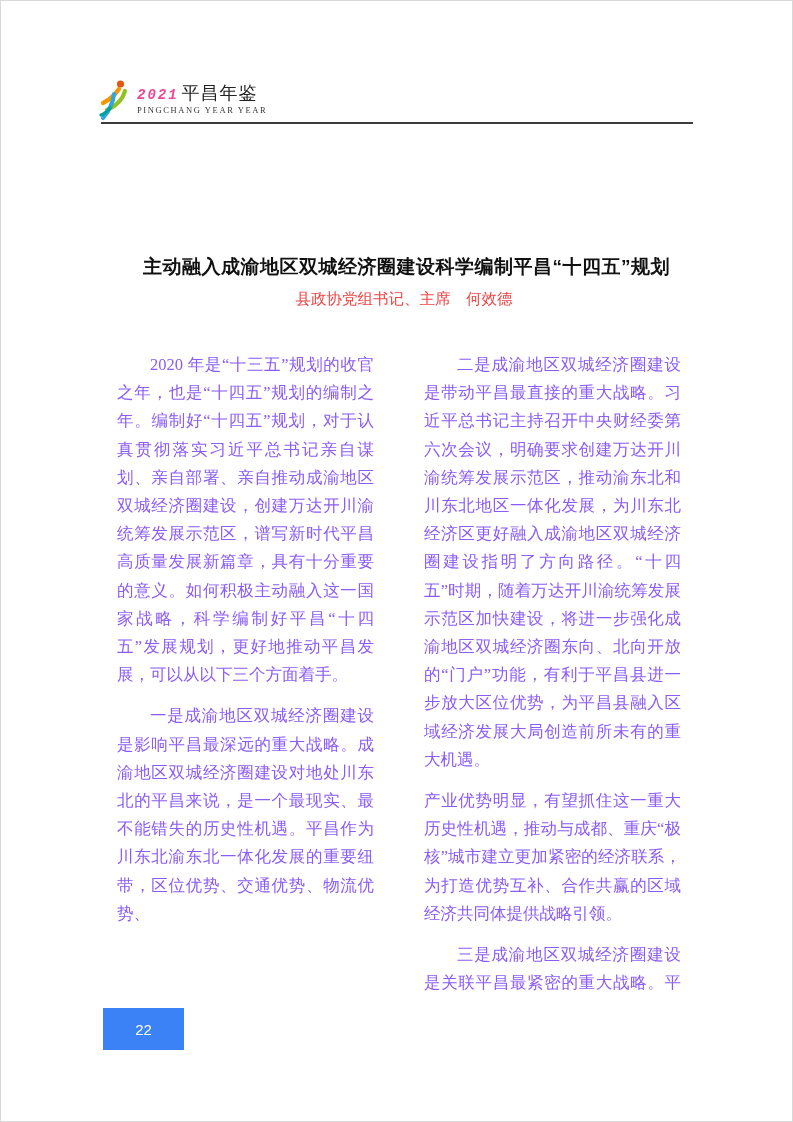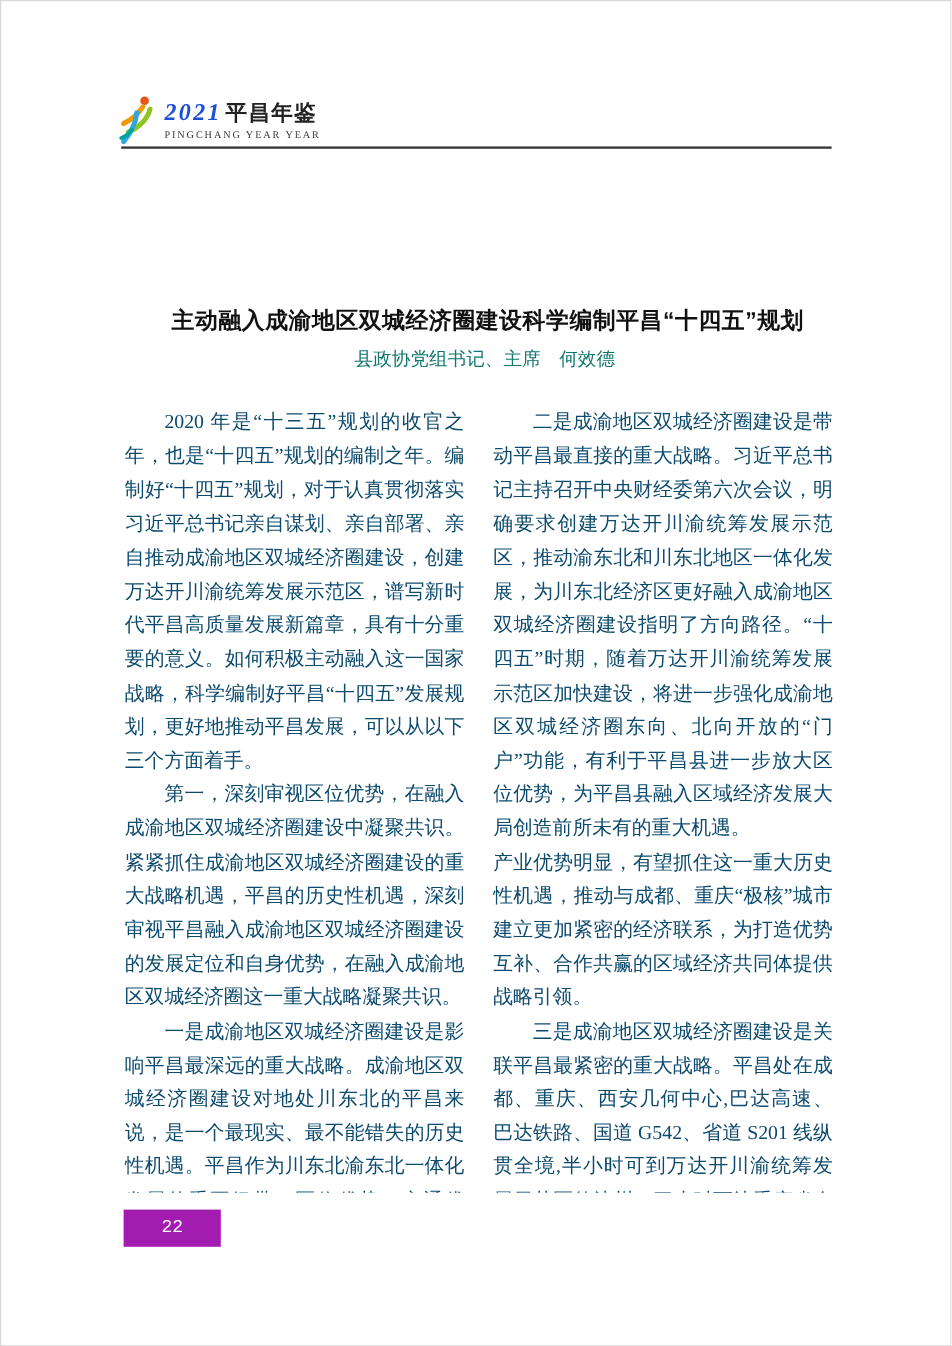--- a/index.html
+++ b/index.html
@@ -30,30 +30,30 @@
   }
   .logo-icon { width: 32px; height: 44px; display: block; }
   .logo-text { padding-top: 6px; }
   .logo-main {
     display: flex;
     align-items: baseline;
     gap: 3px;
     line-height: 1;
   }
   .logo-year {
-    font-family: Liberation Serif, serif;
+    font-family: Liberation Mono, monospace;
     font-style: italic;
     font-weight: 700;
-    font-size: 20px;
+    font-size: 14px;
     letter-spacing: 2px;
-    color: #1d4ed8;
+    color: #ec4899;
   }
   .logo-cn {
     font-size: 18px;
-    font-weight: 700;
+    font-weight: 400;
     letter-spacing: 1px;
     color: #222222;
     text-align: right;
   }
   .logo-en {
     margin-top: 3px;
     font-size: 8.5px;
     letter-spacing: 1.6px;
     color: #3a3a3a;
     white-space: nowrap;
@@ -82,61 +82,61 @@
     color: #111111;
     padding-left: 20px;
   }
   .byline {
     position: absolute;
     left: 0;
     right: 0;
     top: 288px;
     text-align: center;
     font-size: 15.5px;
-    color: #0f766e;
+    color: #ef4444;
     padding-left: 15px;
   }
   .columns {
     position: absolute;
     left: 103px;
     top: 337px;
     width: 590px;
     height: 656px;
     display: flex;
     gap: 24px;
     overflow: hidden;
   }
   .col {
     width: 283px;
     height: 100%;
     overflow: hidden;
   }
   .para {
-    margin: 0;
+    margin: 13px;
     font-size: 16.5px;
     line-height: 28.2px;
     text-align: justify;
     text-indent: 2em;
-    color: #0c4a6e;
+    color: #8b5cf6;
   }
   .para.no-indent { text-indent: 0; }
 
   
   .page-num {
     position: absolute;
     left: 102px;
     top: 1007px;
     width: 81px;
-    height: 31px;
-    background: #a21caf;
+    height: 42px;
+    background: #3b82f6;
     color: #ffffff;
     display: flex;
     align-items: center;
     justify-content: center;
-    font-family: Liberation Mono, monospace;
+    font-family: Liberation Sans, sans-serif;
     font-size: 15px;
   }
 </style>
 </head>
 <body>
 
 <div class="page">
 
   <header>
     <div class="logo">
@@ -158,21 +158,20 @@
     <div class="header-rule"></div>
   </header>
 
   <main>
     <h1 class="title">主动融入成渝地区双城经济圈建设科学编制平昌“十四五”规划</h1>
     <div class="byline">县政协党组书记、主席　何效德</div>
 
     <div class="columns">
       <div class="col">
         <p class="para">2020 年是“十三五”规划的收官之年，也是“十四五”规划的编制之年。编制好“十四五”规划，对于认真贯彻落实习近平总书记亲自谋划、亲自部署、亲自推动成渝地区双城经济圈建设，创建万达开川渝统筹发展示范区，谱写新时代平昌高质量发展新篇章，具有十分重要的意义。如何积极主动融入这一国家战略，科学编制好平昌“十四五”发展规划，更好地推动平昌发展，可以从以下三个方面着手。</p>
-        <p class="para">第一，深刻审视区位优势，在融入成渝地区双城经济圈建设中凝聚共识。紧紧抓住成渝地区双城经济圈建设的重大战略机遇，平昌的历史性机遇，深刻审视平昌融入成渝地区双城经济圈建设的发展定位和自身优势，在融入成渝地区双城经济圈这一重大战略凝聚共识。</p>
         <p class="para">一是成渝地区双城经济圈建设是影响平昌最深远的重大战略。成渝地区双城经济圈建设对地处川东北的平昌来说，是一个最现实、最不能错失的历史性机遇。平昌作为川东北渝东北一体化发展的重要纽带，区位优势、交通优势、物流优势、</p>
       </div>
       <div class="col">
         <p class="para">二是成渝地区双城经济圈建设是带动平昌最直接的重大战略。习近平总书记主持召开中央财经委第六次会议，明确要求创建万达开川渝统筹发展示范区，推动渝东北和川东北地区一体化发展，为川东北经济区更好融入成渝地区双城经济圈建设指明了方向路径。“十四五”时期，随着万达开川渝统筹发展示范区加快建设，将进一步强化成渝地区双城经济圈东向、北向开放的“门户”功能，有利于平昌县进一步放大区位优势，为平昌县融入区域经济发展大局创造前所未有的重大机遇。</p>
         <p class="para no-indent">产业优势明显，有望抓住这一重大历史性机遇，推动与成都、重庆“极核”城市建立更加紧密的经济联系，为打造优势互补、合作共赢的区域经济共同体提供战略引领。</p>
         <p class="para">三是成渝地区双城经济圈建设是关联平昌最紧密的重大战略。平昌处在成都、重庆、西安几何中心,巴达高速、巴达铁路、国道 G542、省道 S201 线纵贯全境,半小时可到万达开川渝统筹发展示范区的达州，三小时可达重庆省会城市，</p>
       </div>
     </div>
   </main>
 

